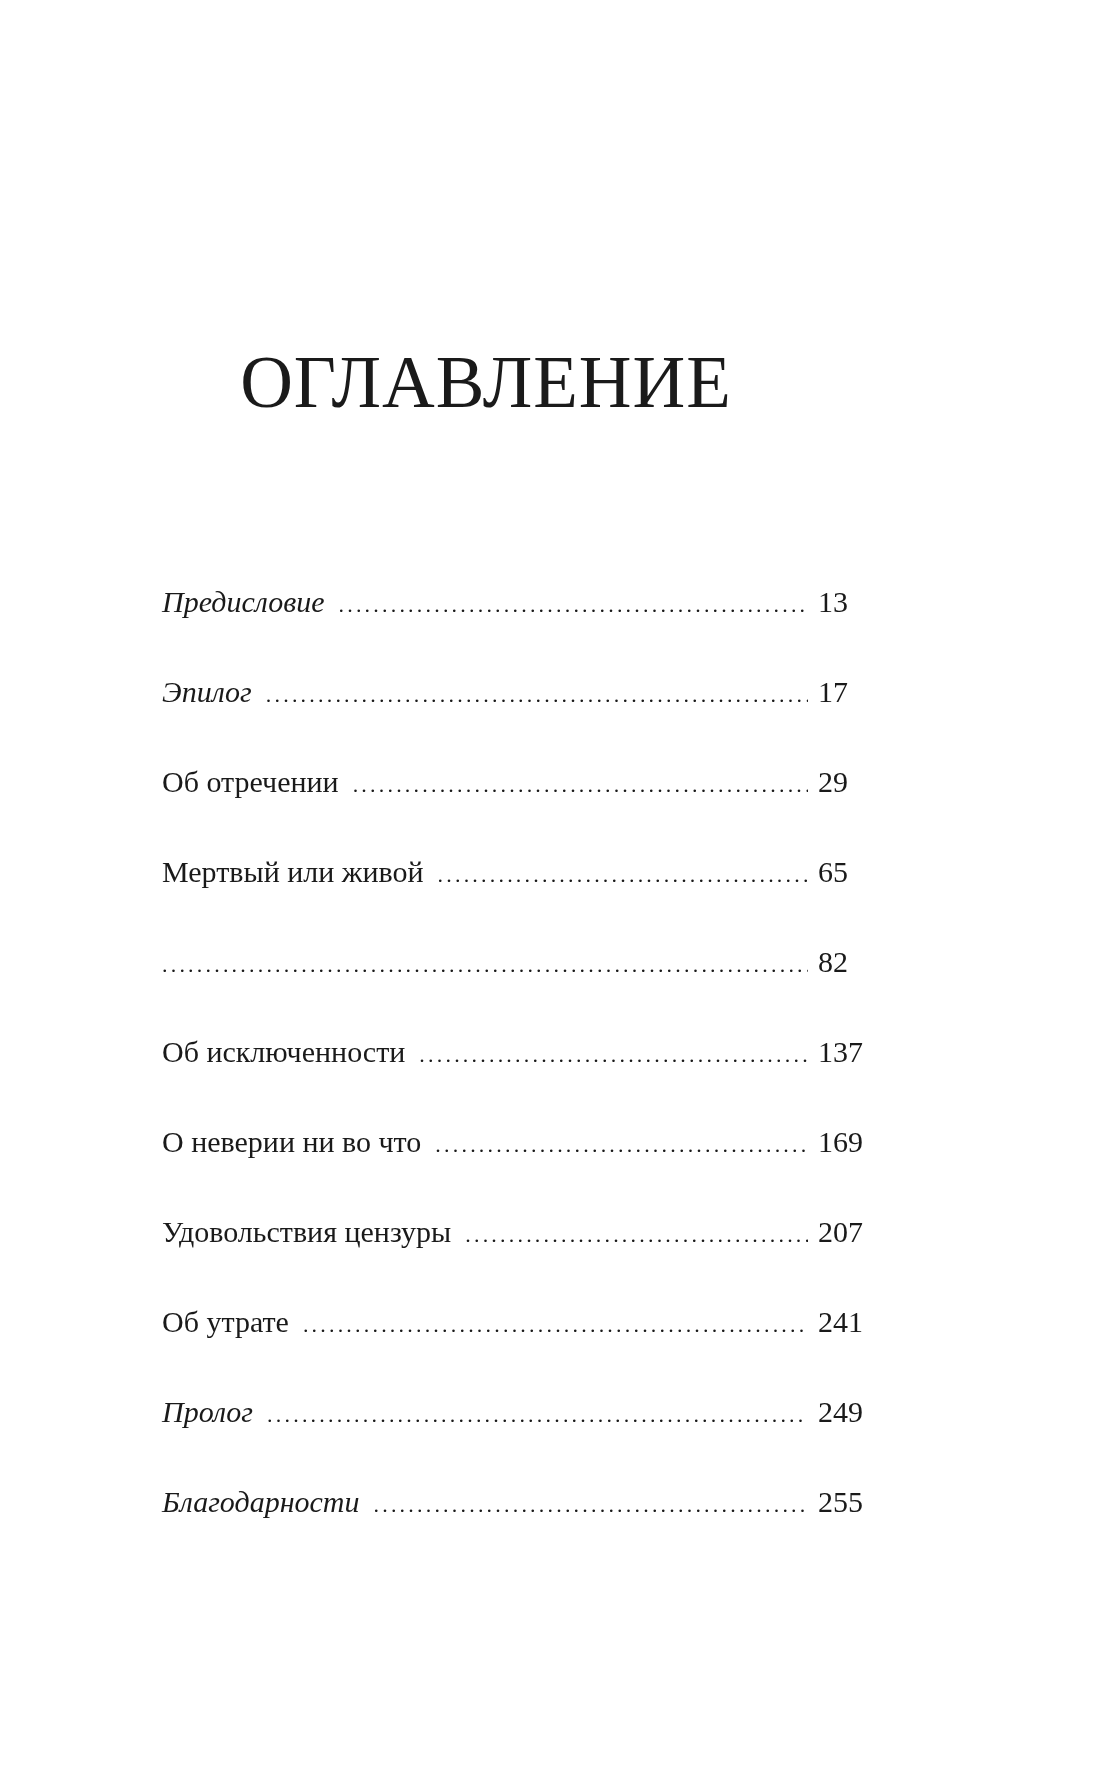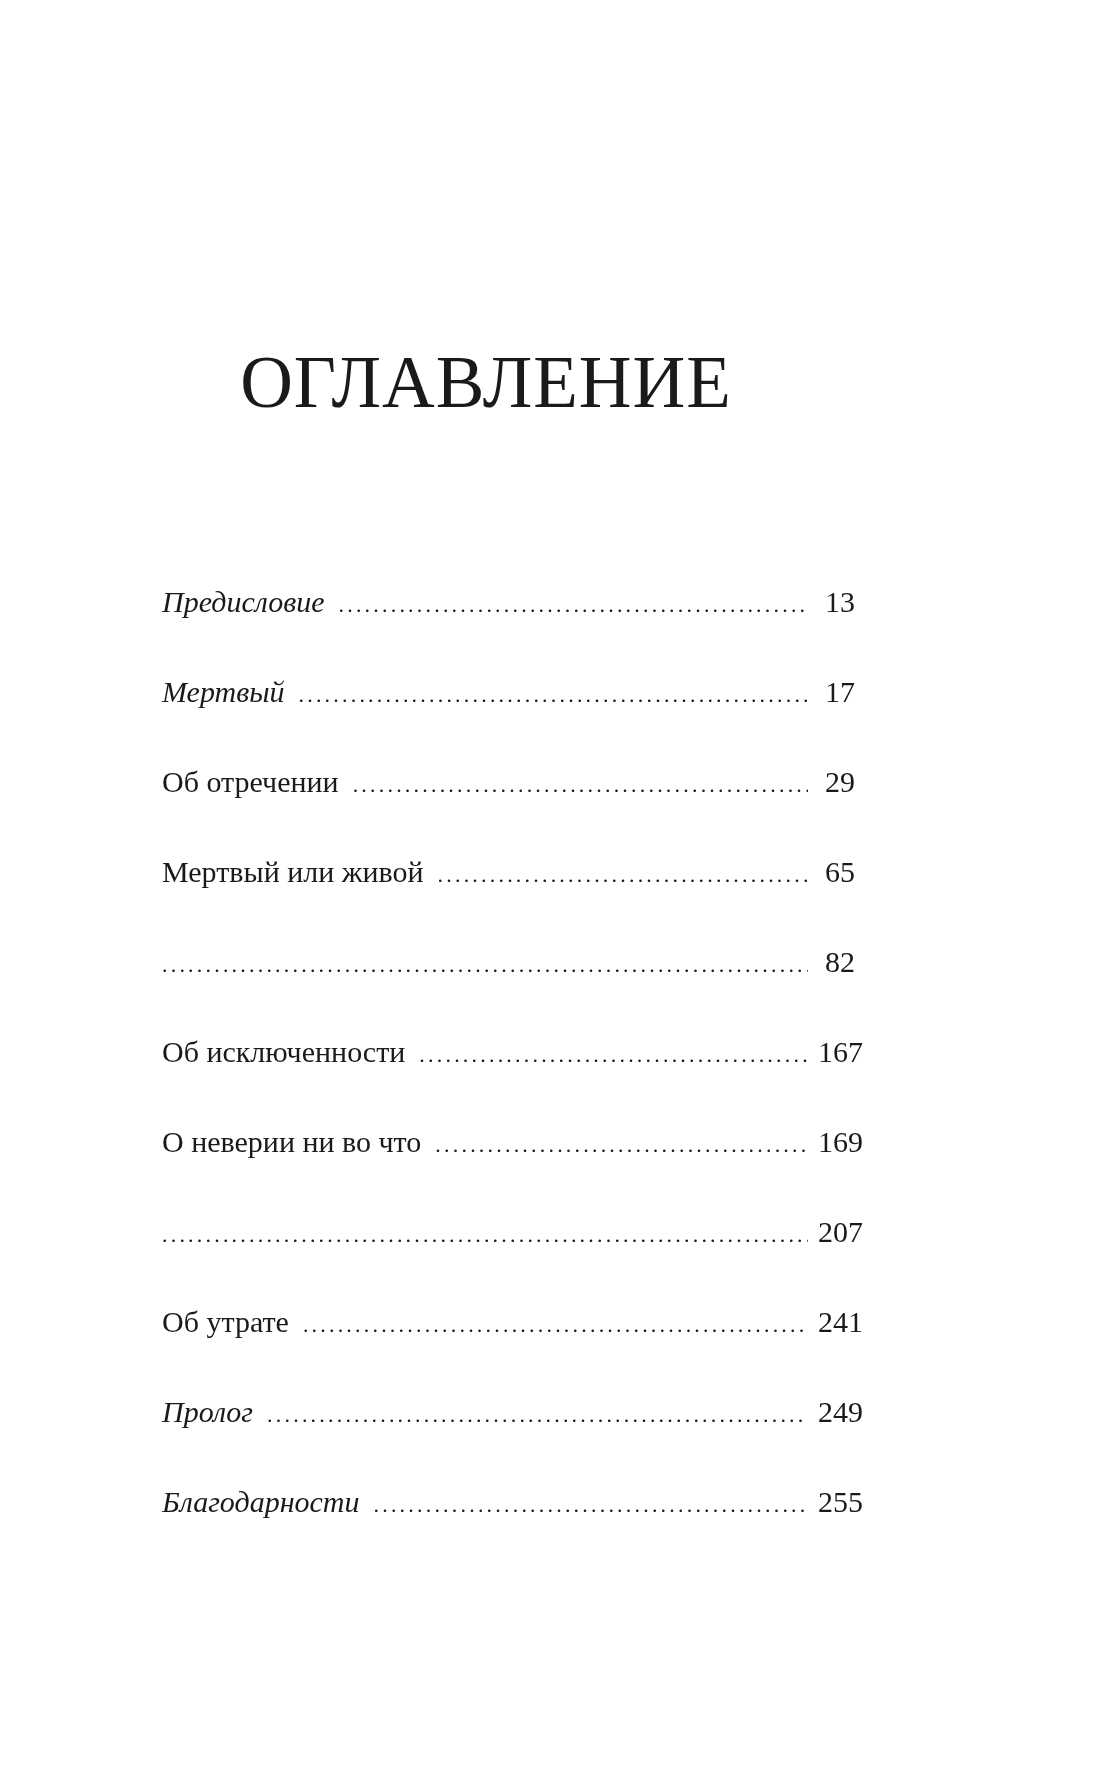--- a/index.html
+++ b/index.html
@@ -66,65 +66,66 @@
       font-size: 22px;
       color: #1a1a1a;
     }
     .toc-entry .leader::before {
       content: "....................................................................................................................................................";
     }
     .toc-entry .page-num {
       white-space: nowrap;
       padding-left: 10px;
       min-width: 44px;
-      text-align: center;
+      text-align: left;
     }
   </style>
 </head>
 <body>
 
 <div class="page">
   <h1 class="title">ОГЛАВЛЕНИЕ</h1>
 
   <ul class="toc">
     <li class="toc-entry italic">
       <span class="label">Предисловие</span>
       <span class="leader"></span>
       <span class="page-num">13</span>
     </li>
     <li class="toc-entry italic">
-      <span class="label">Мертвый</span>
+      <span class="label">Эпилог</span>
       <span class="leader"></span>
       <span class="page-num">17</span>
     </li>
     <li class="toc-entry">
       <span class="label">Об отречении</span>
       <span class="leader"></span>
       <span class="page-num">29</span>
     </li>
     <li class="toc-entry">
       <span class="label">Мертвый или живой</span>
       <span class="leader"></span>
       <span class="page-num">65</span>
     </li>
     <li class="toc-entry">
       <span class="leader"></span>
       <span class="page-num">82</span>
     </li>
     <li class="toc-entry">
       <span class="label">Об исключенности</span>
       <span class="leader"></span>
-      <span class="page-num">167</span>
+      <span class="page-num">137</span>
     </li>
     <li class="toc-entry">
       <span class="label">О неверии ни во что</span>
       <span class="leader"></span>
       <span class="page-num">169</span>
     </li>
     <li class="toc-entry">
+      <span class="label">Удовольствия цензуры</span>
       <span class="leader"></span>
       <span class="page-num">207</span>
     </li>
     <li class="toc-entry">
       <span class="label">Об утрате</span>
       <span class="leader"></span>
       <span class="page-num">241</span>
     </li>
     <li class="toc-entry italic">
       <span class="label">Пролог</span>

